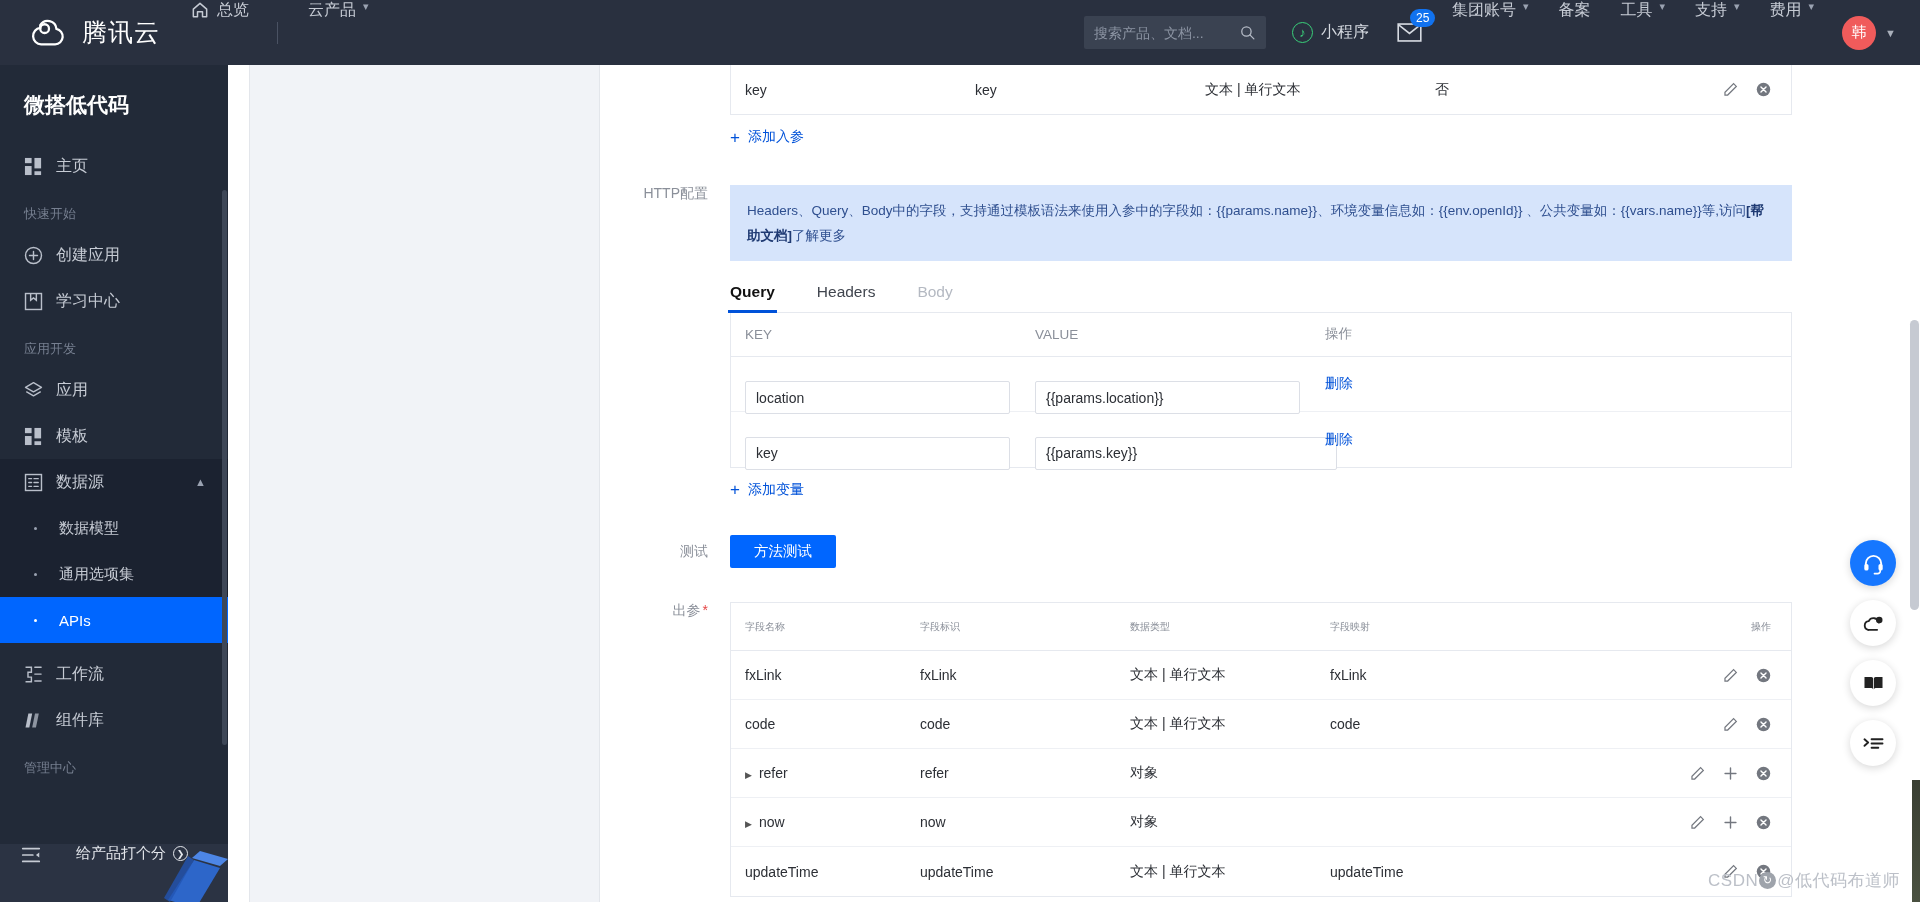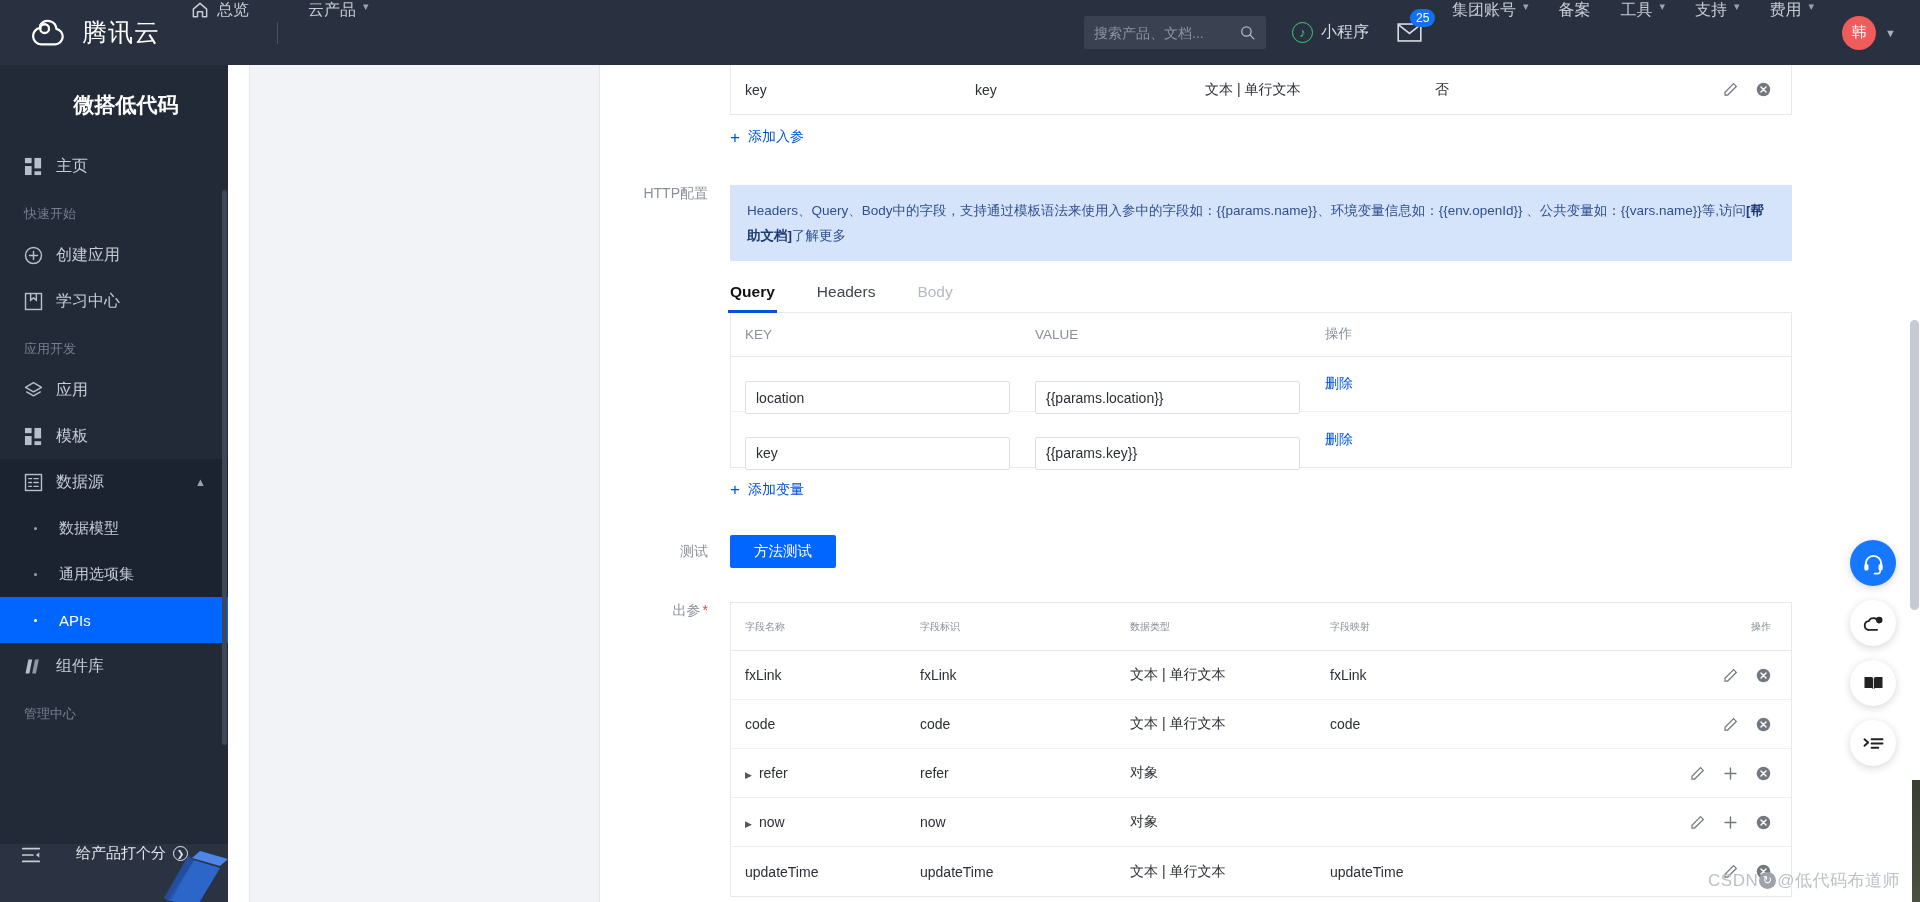--- a/index.html
+++ b/index.html
@@ -58,21 +58,21 @@
     color: #fff; font-size: 15px; display: flex; align-items: center;
     justify-content: center; margin-left: 28px;
   }
   .avatar-caret { color: #aab0bb; font-size: 11px; margin-left: 9px; cursor:pointer;}
 
   
   .sidebar {
     position: absolute; top: 65px; left: 0; width: 228px; height: 837px;
     background: #222a38; color: #c6cbd4; overflow: hidden;
   }
-  .side-title { font-size: 21px; color: #fff; font-weight: bold; padding: 26px 0 24px 24px; text-align: center; }
+  .side-title { font-size: 21px; color: #fff; font-weight: bold; padding: 26px 0 24px 24px; }
   .side-group { font-size: 13px; color: #767f90; padding: 16px 0 9px 24px; }
   .side-item {
     display: flex; align-items: center; height: 46px; padding-left: 24px;
     font-size: 16px; color: #c6cbd4; cursor: pointer; position: relative;
   }
   .side-item.active { background: #0066ff; color: #fff; }
   .side-item .si-icon { width: 19px; height: 19px; margin-right: 13px; flex: none; color:#b9bfca; }
   .side-sub { padding-left: 24px; font-size: 15px; }
   .side-sub .dot {
     width: 3px; height: 3px; border-radius: 50%; background: #9aa2b1;
@@ -348,20 +348,27 @@
       <div class="side-item side-sub">
         <span class="dot"></span>
         <span>通用选项集</span>
       </div>
       <div class="side-item side-sub active">
         <span class="dot"></span>
         <span>APIs</span>
       </div>
     </div>
 
+    <div class="side-item" style="margin-top:8px;">
+      <svg class="si-icon" viewBox="0 0 20 20" fill="none">
+        <path d="M1.6 2.4h6.2v5.2H4.2v5.2h3.6v4.8H1.6" stroke="currentColor" stroke-width="1.5" fill="none"></path>
+        <path d="M11.4 2.4h6.6M11.4 9.6h6.6M11.4 16.8h6.6" stroke="currentColor" stroke-width="1.5" stroke-linecap="round"></path>
+      </svg>
+      <span>工作流</span>
+    </div>
     <div class="side-item">
       <svg class="si-icon" viewBox="0 0 20 20" fill="none">
         <path d="M4.6 2.6h4l-3 14.8h-4z" fill="currentColor"></path>
         <path d="M11.6 2.6h4l-3 14.8h-4z" fill="currentColor" opacity=".72"></path>
       </svg>
       <span>组件库</span>
     </div>
 
     <div class="side-group">管理中心</div>
 
@@ -448,21 +455,21 @@
             </div>
             <div class="cell">
               <span class="del-link">删除</span>
             </div>
           </div>
           <div class="kv-row">
             <div class="cell" style="width:290px">
               <input class="inp" style="width: 265px;" value="key">
             </div>
             <div class="cell" style="width:290px">
-              <input class="inp" style="width: 265px;" value="{{params.key}}">
+              <input class="inp" style="width: 302px;" value="{{params.key}}">
             </div>
             <div class="cell">
               <span class="del-link">删除</span>
             </div>
           </div>
         </div>
 
         <div class="link-add">
           <span class="plus">+</span>
           <span>添加变量</span>

